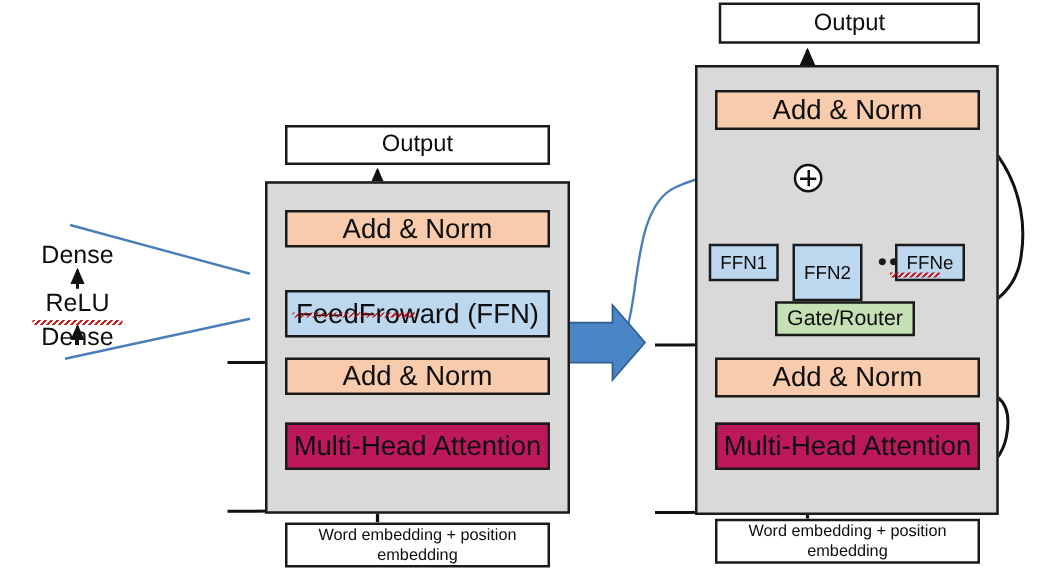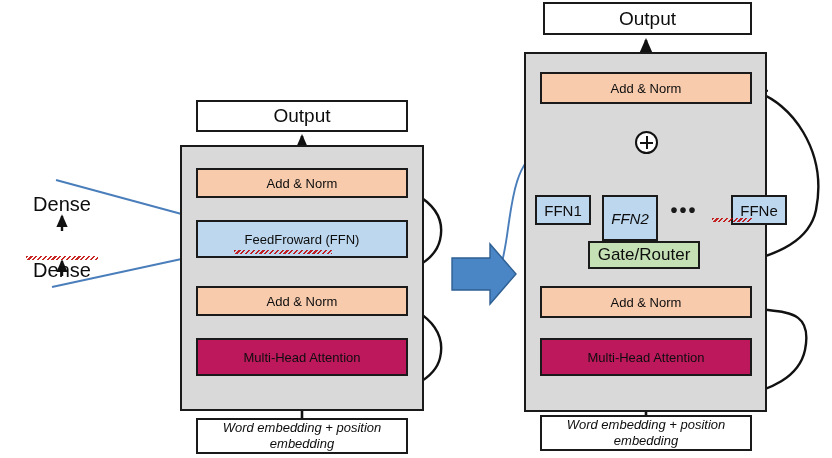--- a/index.html
+++ b/index.html
@@ -1,28 +1,28 @@
 <!DOCTYPE html>
 <html><head>
 <meta charset="utf-8">
 <style>
   html,body{margin:0;padding:0;background:#ffffff;}
   body{font-family:"Liberation Sans", sans-serif;}
   #stage{position:relative;width:832px;height:458px;background:#fff;overflow:hidden;}
   #stage svg.layer{position:absolute;left:0;top:0;width:832px;height:458px;pointer-events:none;}
-  .box{position:absolute;box-sizing:border-box;display:flex;align-items:center;justify-content:center;text-align:right;color:#0d0d0d;}
+  .box{position:absolute;box-sizing:border-box;display:flex;align-items:center;justify-content:center;text-align:right;color:#0d0d0d;margin-left:32px;}
   .outer{background:#d9d9d9;border:2px solid #1a1a1a;}
   .plain{background:#ffffff;border:2px solid #1a1a1a;}
   .norm{background:#f8cbad;border:2px solid #1a1a1a;}
   .ffn{background:#bdd7ee;border:2px solid #1a1a1a;}
   .attn{background:#be185d;border:2px solid #1a1a1a;}
   .gate{background:#c5e0b4;border:2px solid #1a1a1a;}
   .t-out{font-size:19px;}
-  .t-mid{font-size:13px;}
-  .t-small{font-size:13px;line-height:16px;font-style:italic;}
+  .t-mid{font-size:22px;}
+  .t-small{font-size:13px;line-height:16px;}
   .t-ffn{font-size:15px;}
   .t-gate{font-size:17px;}
   .t-dots{font-size:20px;font-weight:bold;letter-spacing:2px;color:#1a1a1a;}
   .callout-text{position:absolute;font-size:20px;color:#0d0d0d;text-align:center;}
   .squiggle{position:absolute;height:4px;background-image:repeating-linear-gradient(135deg,#c00000 0 1.6px,transparent 1.6px 3.4px);opacity:.85;}
   .plusnode{position:absolute;width:23px;height:23px;border-radius:50%;background:#fff;border:2px solid #111;box-sizing:border-box;}
   .plusnode:before,.plusnode:after{content:"";position:absolute;background:#111;}
   .plusnode:before{left:3px;right:3px;top:8.5px;height:2.5px;}
   .plusnode:after{top:3px;bottom:3px;left:8.5px;width:2.5px;}
 </style>
@@ -93,53 +93,54 @@
     <polygon points="452,258 490,258 490,244 516,274 490,304 490,290 452,290" fill="#4a86c5" stroke="#2e5f92" stroke-width="1.4"></polygon>
   </svg>
 
   <div class="callout-text" style="left:18px;top:193px;width:88px;">Dense</div>
   <svg class="layer" viewBox="0 0 832 458">
     <g stroke="#111" stroke-width="2.4" fill="none" marker-end="url(#ah)">
       <path d="M62,231 L62,216"></path>
       <path d="M62,276 L62,261"></path>
     </g>
   </svg>
+  <div class="callout-text" style="left:18px;top:232px;width:88px;">ReLU</div>
   <div class="squiggle" style="left:26px;top:256px;width:72px;"></div>
   <div class="callout-text" style="left:18px;top:259px;width:88px;">Dense</div>
 
   <div class="box plain t-out" style="left:196px;top:100px;width:212px;height:32px;">Output</div>
 
   <div class="box outer" style="left:180px;top:145px;width:244px;height:266px;"></div>
 
   <div class="box norm t-mid" style="left:196px;top:168px;width:212px;height:30px;">Add &amp; Norm</div>
 
-  <div class="box ffn t-mid" style="left:196px;top:220px;width:212px;height:38px;">FeedFroward (FFN)</div>
+  <div class="box ffn t-mid" style="left:196px;top:232px;width:212px;height:38px;">FeedFroward (FFN)</div>
   <div class="squiggle" style="left:234px;top:250px;width:98px;"></div>
 
   <div class="box norm t-mid" style="left:196px;top:286px;width:212px;height:30px;">Add &amp; Norm</div>
 
   <div class="box attn t-mid" style="left:196px;top:338px;width:212px;height:38px;">Multi-Head Attention</div>
 
   <div class="box plain t-small" style="left:196px;top:418px;width:212px;height:36px;flex-direction:column;">
     <span>Word embedding + position</span>
     <span>embedding</span>
   </div>
 
   <div class="box plain t-out" style="left:543px;top:2px;width:209px;height:33px;">Output</div>
 
   <div class="box outer" style="left:524px;top:52px;width:243px;height:360px;"></div>
 
   <div class="box norm t-mid" style="left:540px;top:72px;width:212px;height:32px;">Add &amp; Norm</div>
 
   <div class="plusnode" style="left:635px;top:131px;"></div>
 
   <div class="box ffn t-ffn" style="left:535px;top:195px;width:56px;height:30px;">FFN1</div>
-  <div class="box ffn t-ffn" style="left:602px;top:195px;width:56px;height:46px;font-style:italic;">FFN2</div>
+  <div class="box ffn t-ffn" style="left:602px;top:195px;width:56px;height:46px;">FFN2</div>
   <div class="box t-dots" style="left:667px;top:195px;width:34px;height:30px;border:none;background:transparent;">•••</div>
-  <div class="box ffn t-ffn" style="left:731px;top:195px;width:56px;height:30px;">FFNe</div>
+  <div class="box ffn t-ffn" style="left:684px;top:195px;width:56px;height:30px;">FFNe</div>
   <div class="squiggle" style="left:712px;top:218px;width:40px;"></div>
 
   <div class="box gate t-gate" style="left:588px;top:241px;width:112px;height:28px;">Gate/Router</div>
 
   <div class="box norm t-mid" style="left:540px;top:286px;width:212px;height:32px;">Add &amp; Norm</div>
 
   <div class="box attn t-mid" style="left:540px;top:338px;width:212px;height:38px;">Multi-Head Attention</div>
 
   <div class="box plain t-small" style="left:540px;top:415px;width:212px;height:36px;flex-direction:column;">
     <span>Word embedding + position</span>

